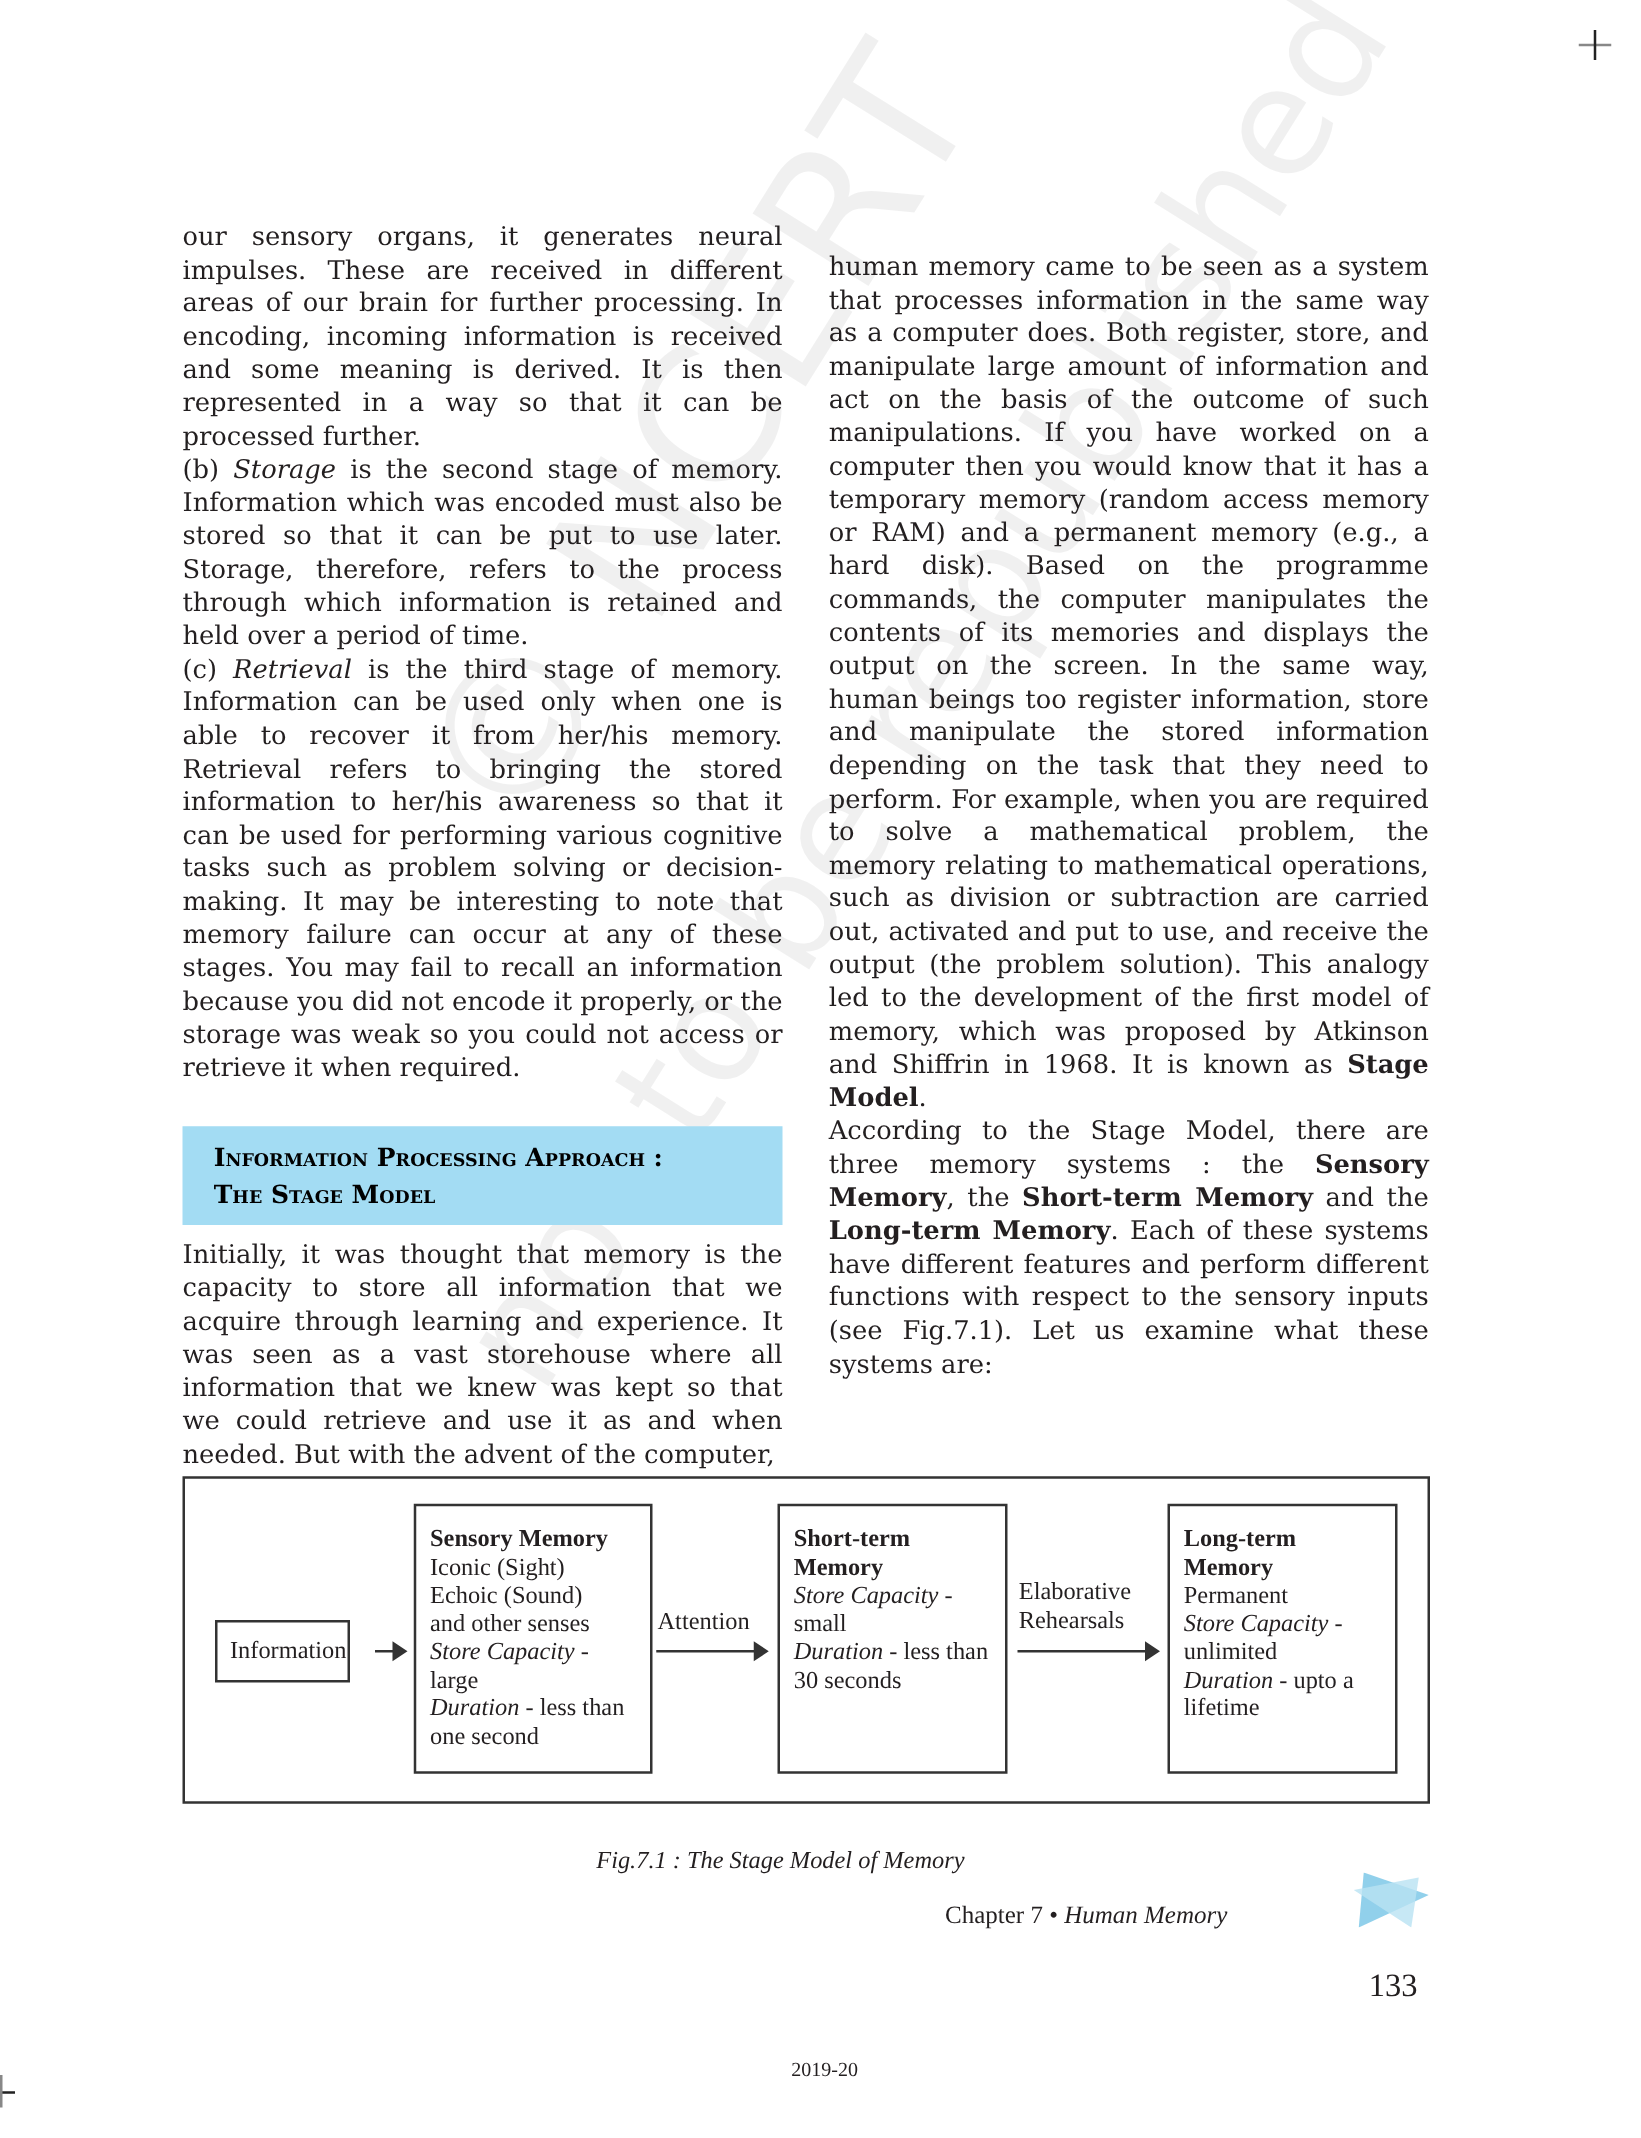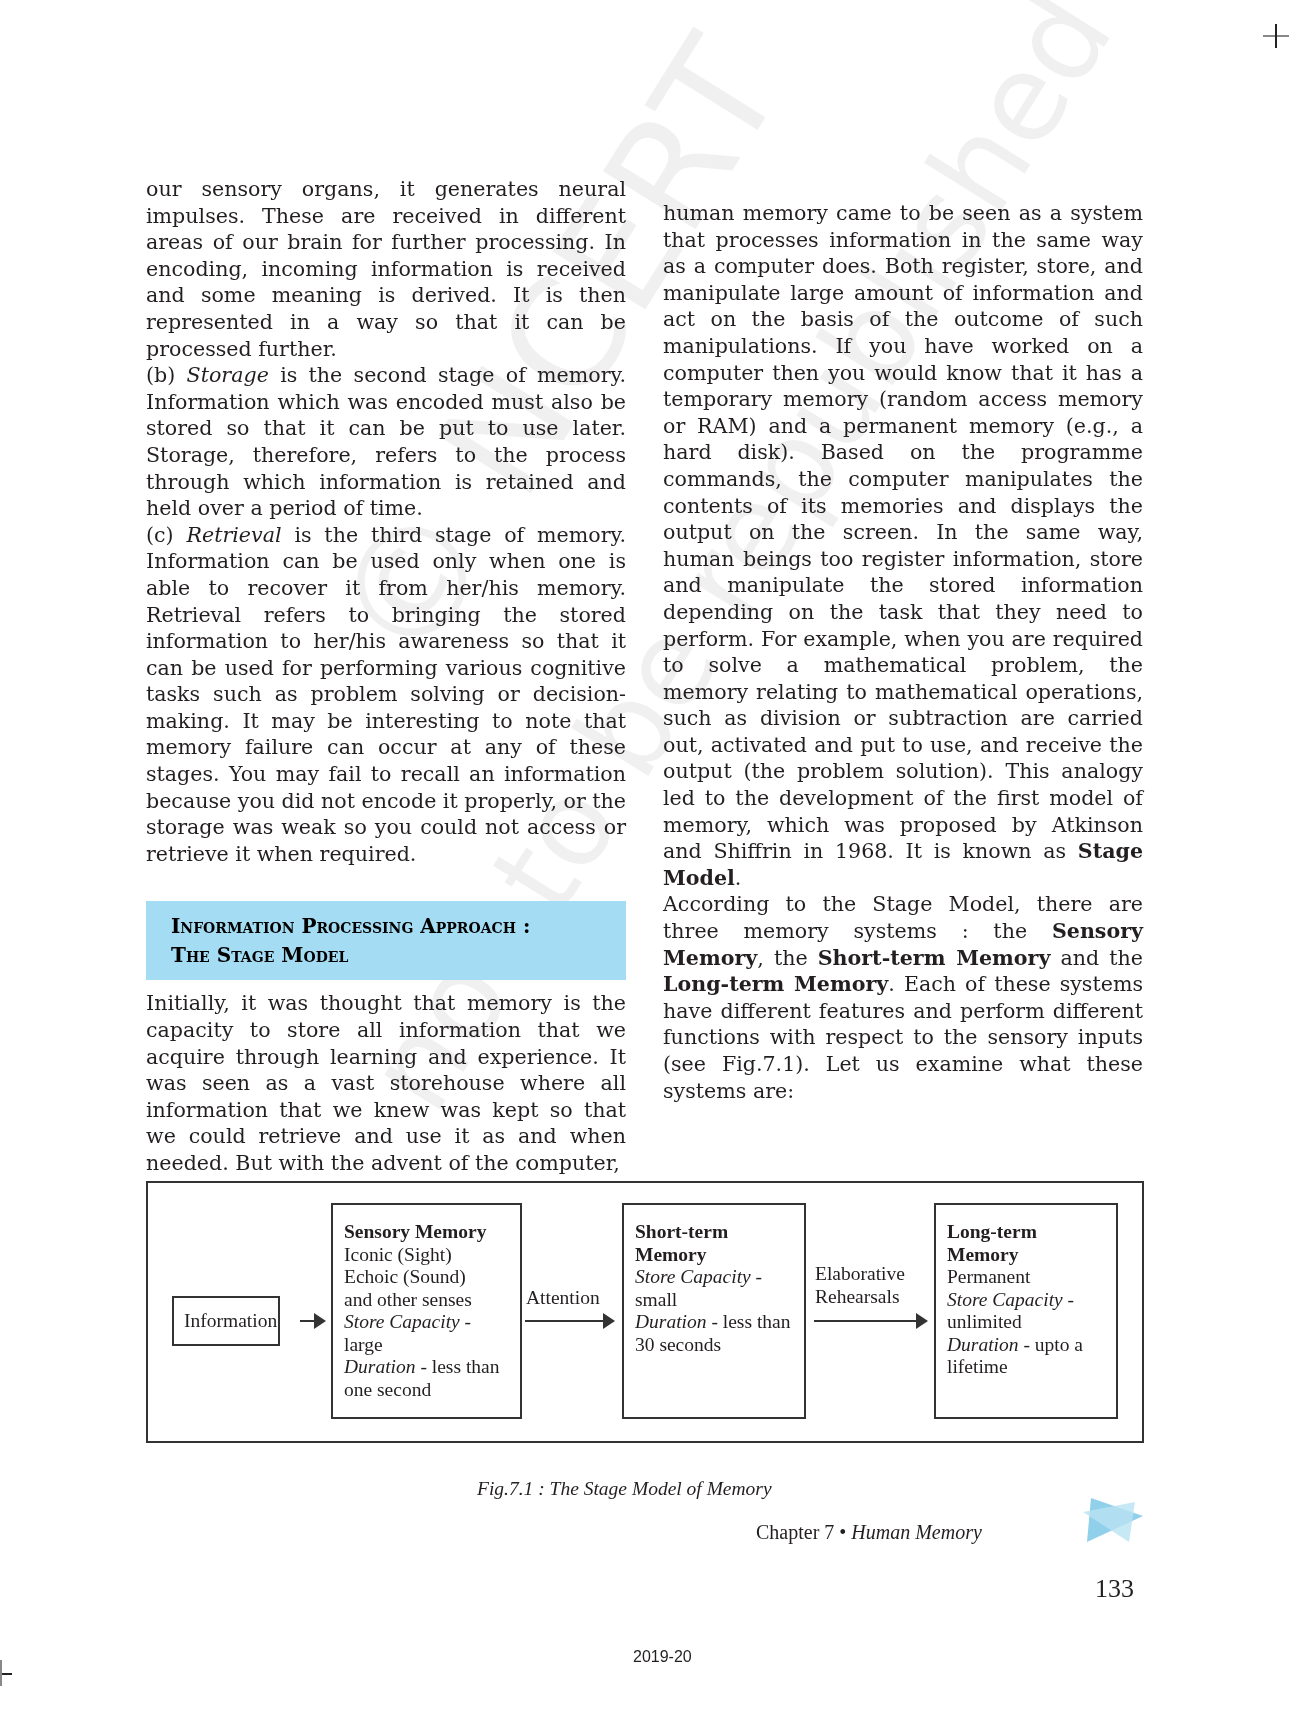--- a/index.html
+++ b/index.html
@@ -41,21 +41,21 @@
   .arrow-label { position: absolute; }
   .attention-label { left: 378px; top: 104px; }
   .elab-label { left: 667px; top: 80px; }
   .caption { position: absolute; left: 477px; top: 1478px; font-family: "Liberation Serif", serif;
              font-style: italic; font-size: 19.5px; }
   .chapter-footer { position: absolute; left: 756px; top: 1521px; font-family: "Liberation Serif", serif;
                     font-size: 20px; }
   .page-badge { position: absolute; left: 1083px; top: 1498px; width: 60px; height: 44px; }
   .page-num { position: absolute; left: 1095px; top: 1574px; font-family: Liberation Serif, serif;
               font-size: 26px; }
-  .year { position: absolute; left: 633px; top: 1648px; font-family: Liberation Sans, sans-serif;
+  .year { position: absolute; left: 633px; top: 1648px; font-family: Liberation Serif, serif;
           font-size: 16px; }
 </style>
 </head>
 <body>
 
 <div class="crop" style="left:1263px;top:35px;width:26px;height:2px;background:#888;"></div>
 <div class="crop" style="left:1275px;top:24px;width:2px;height:24px;"></div>
 <div class="crop" style="left:0px;top:1673px;width:12px;height:2px;"></div>
 <div class="crop" style="left:0px;top:1660px;width:2px;height:26px;background:#888;"></div>
 

